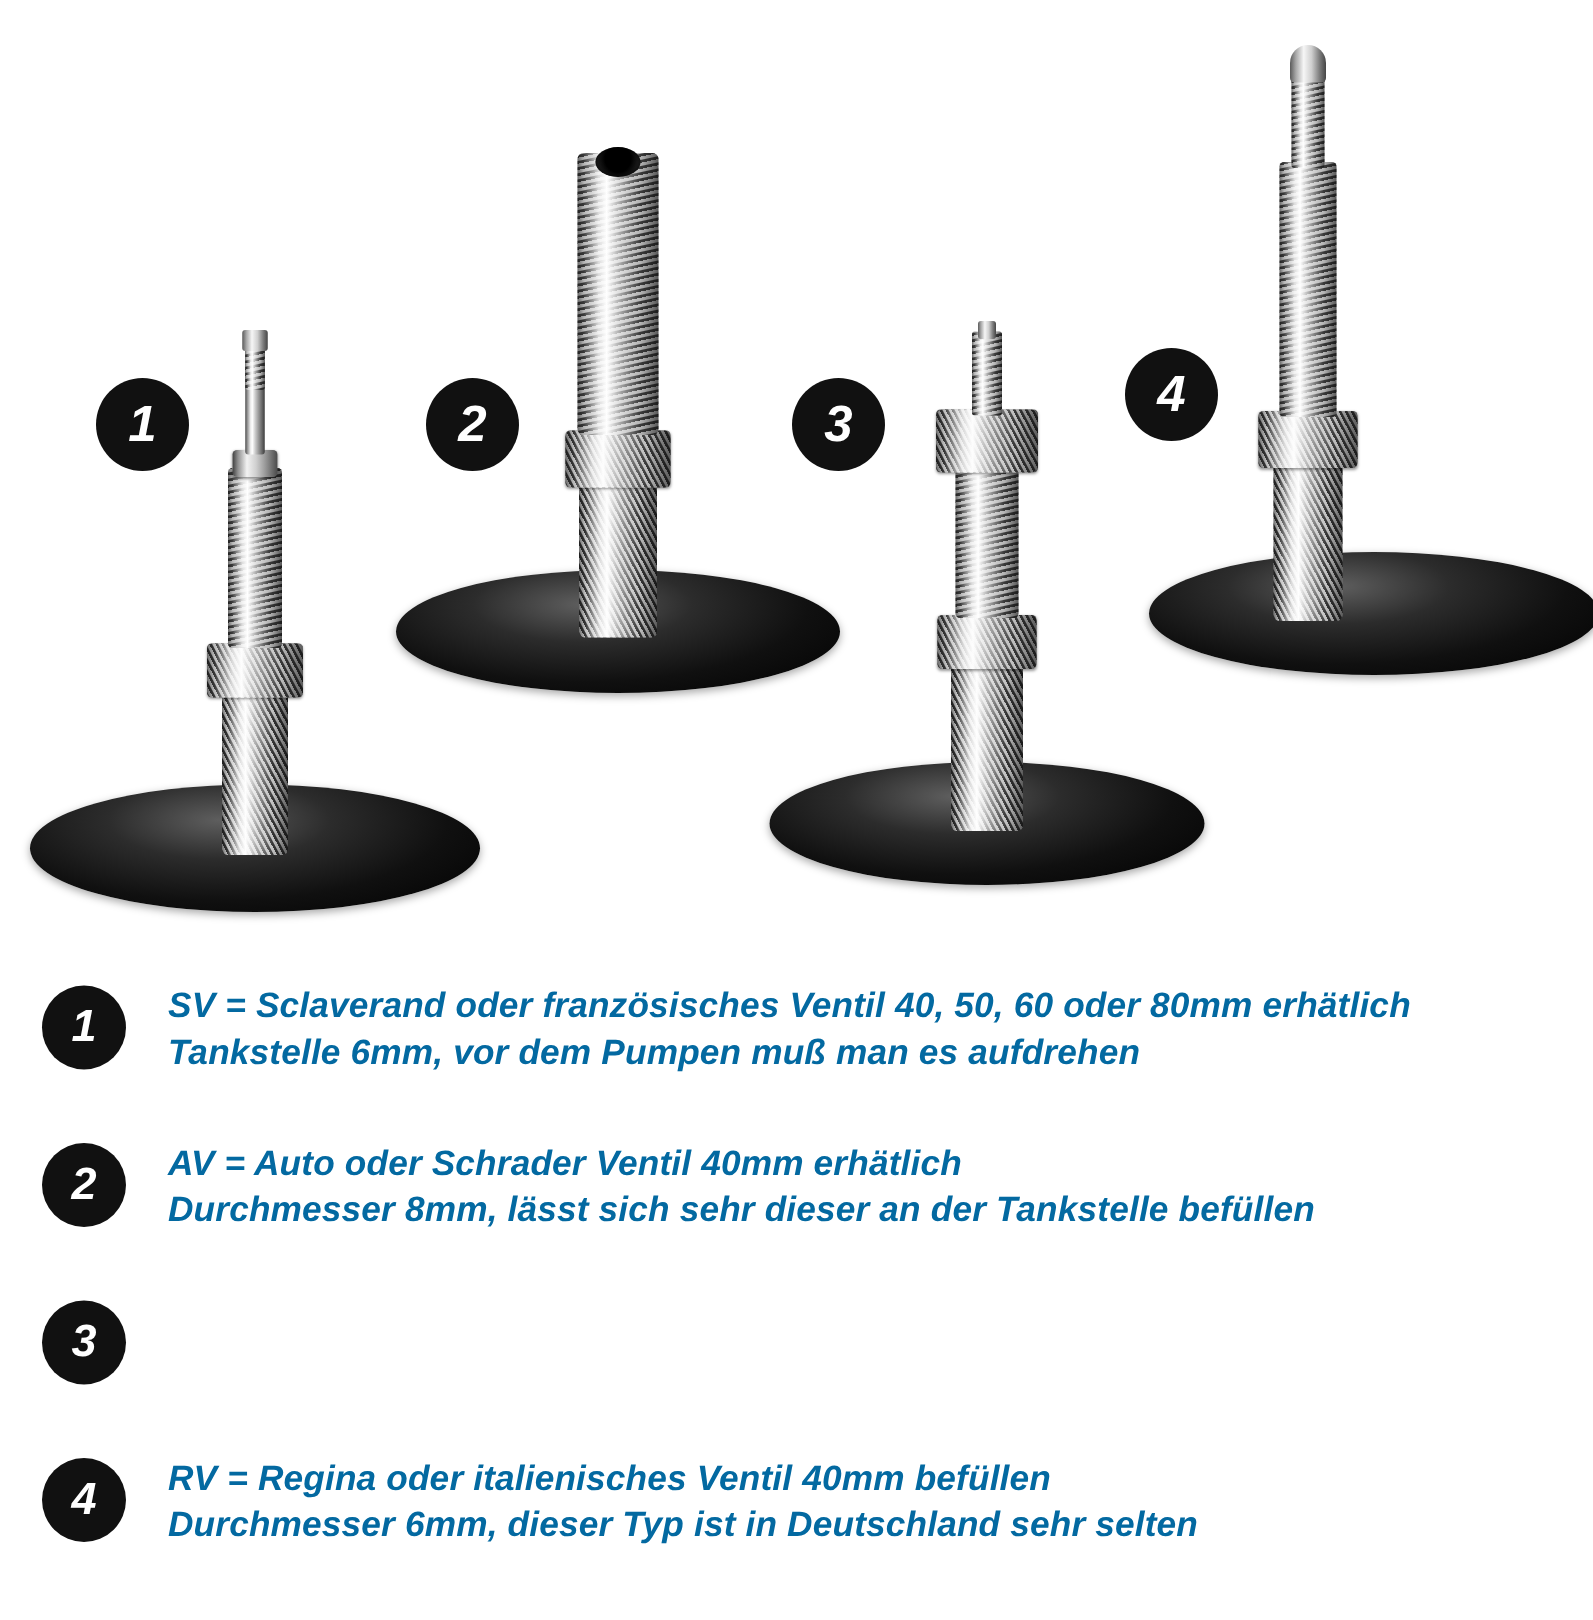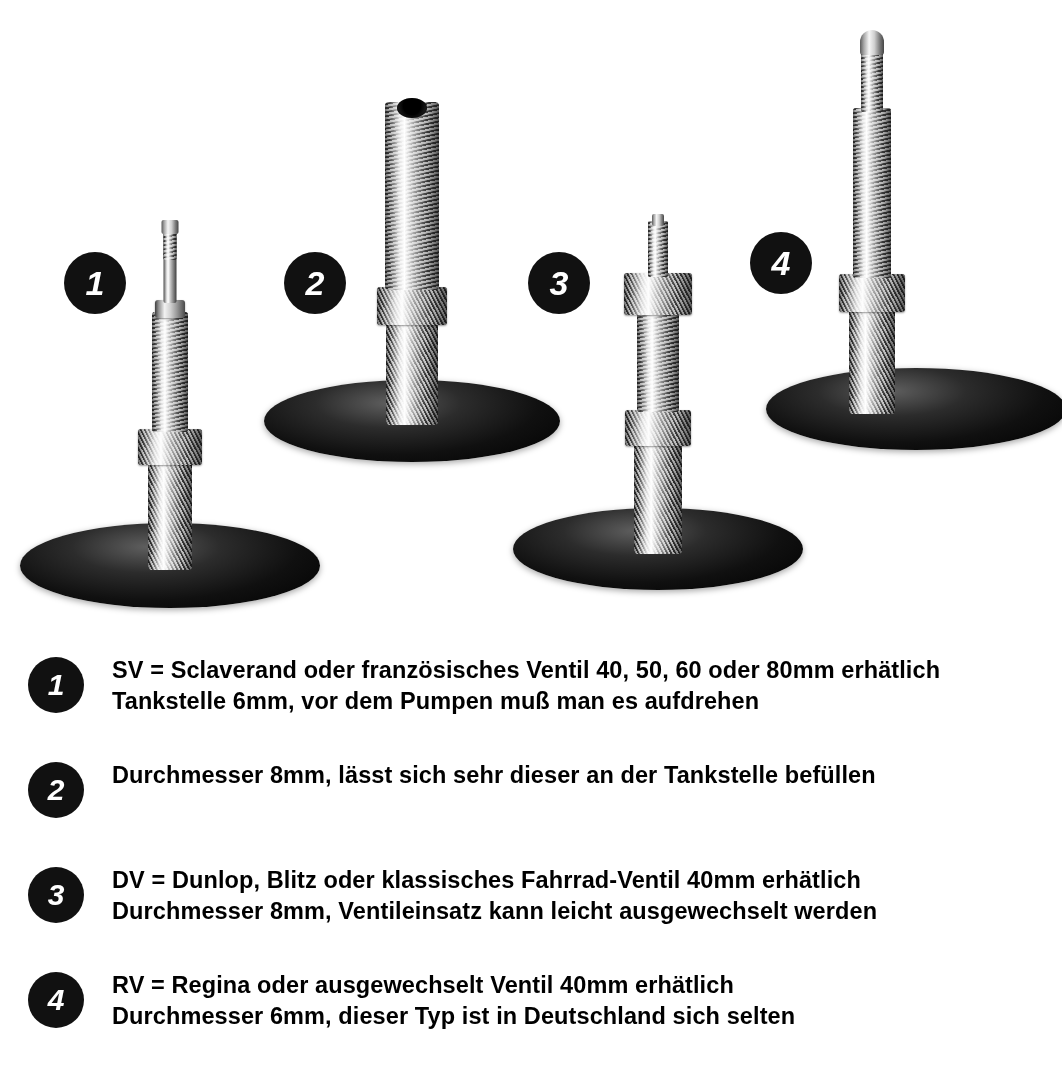--- a/index.html
+++ b/index.html
@@ -158,24 +158,25 @@
   .badge-legend {
     width: 56px;
     height: 56px;
     font-size: 30px;
     position: relative;
     flex: 0 0 56px;
     margin-top: 2px;
   }
   .legend-text {
     margin-left: 28px;
+    font-style: italic;
     font-weight: bold;
     font-size: 23.5px;
     line-height: 31px;
-    color: #000000;
+    color: #0369a1;
     letter-spacing: 0.1px;
   }
   .legend-text .line {
     display: block;
     white-space: nowrap;
   }
 </style>
 </head>
 <body>
 
@@ -242,33 +243,30 @@
     <div class="badge badge-legend">1</div>
     <div class="legend-text">
       <span class="line">SV = Sclaverand oder französisches Ventil 40, 50, 60 oder 80mm erhätlich</span>
       <span class="line">Tankstelle 6mm, vor dem Pumpen muß man es aufdrehen</span>
     </div>
   </div>
 
   <div class="legend-row" style="top:115px;">
     <div class="badge badge-legend">2</div>
     <div class="legend-text">
+      <span class="line">AV = Auto oder Schrader Ventil 40mm erhätlich</span>
       <span class="line">Durchmesser 8mm, lässt sich sehr dieser an der Tankstelle befüllen</span>
     </div>
   </div>
 
   <div class="legend-row" style="top:220px;">
     <div class="badge badge-legend">3</div>
-    <div class="legend-text">
-      <span class="line">DV = Dunlop, Blitz oder klassisches Fahrrad-Ventil 40mm erhätlich</span>
-      <span class="line">Durchmesser 8mm, Ventileinsatz kann leicht ausgewechselt werden</span>
-    </div>
   </div>
 
   <div class="legend-row" style="top:325px;">
     <div class="badge badge-legend">4</div>
     <div class="legend-text">
-      <span class="line">RV = Regina oder ausgewechselt Ventil 40mm erhätlich</span>
-      <span class="line">Durchmesser 6mm, dieser Typ ist in Deutschland sich selten</span>
+      <span class="line">RV = Regina oder italienisches Ventil 40mm befüllen</span>
+      <span class="line">Durchmesser 6mm, dieser Typ ist in Deutschland sehr selten</span>
     </div>
   </div>
 
 </div>
 
 </body></html>

